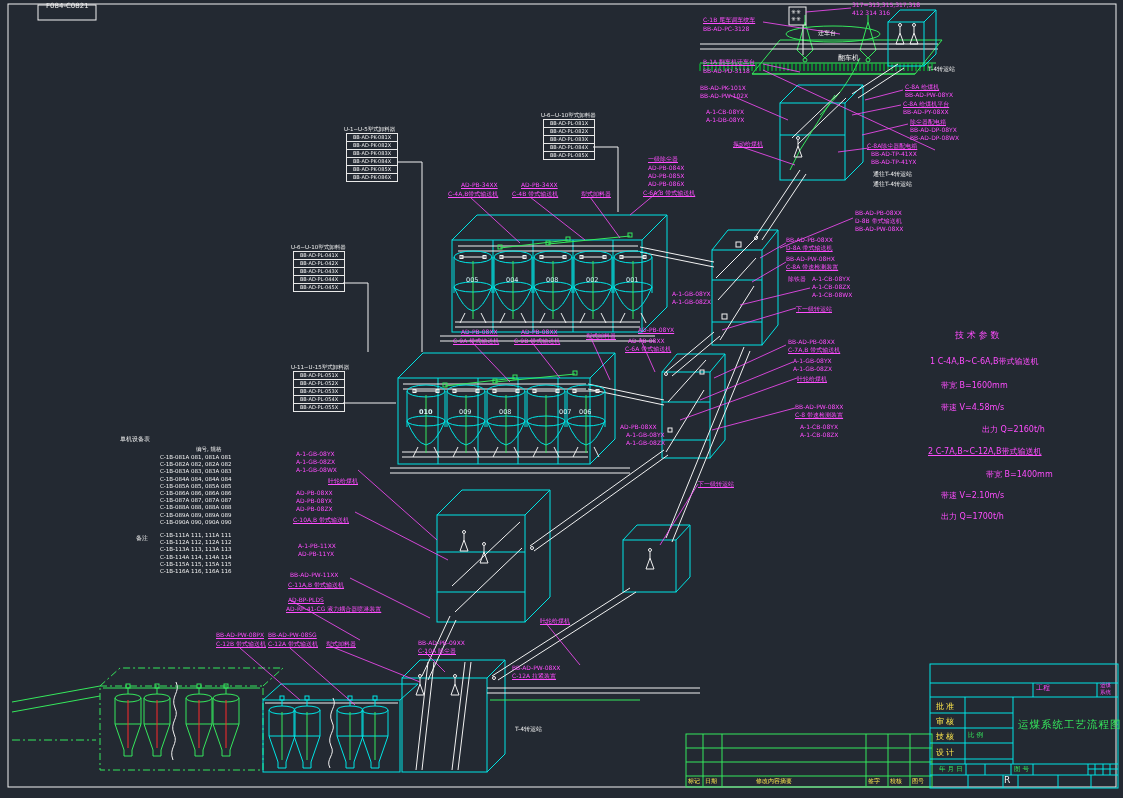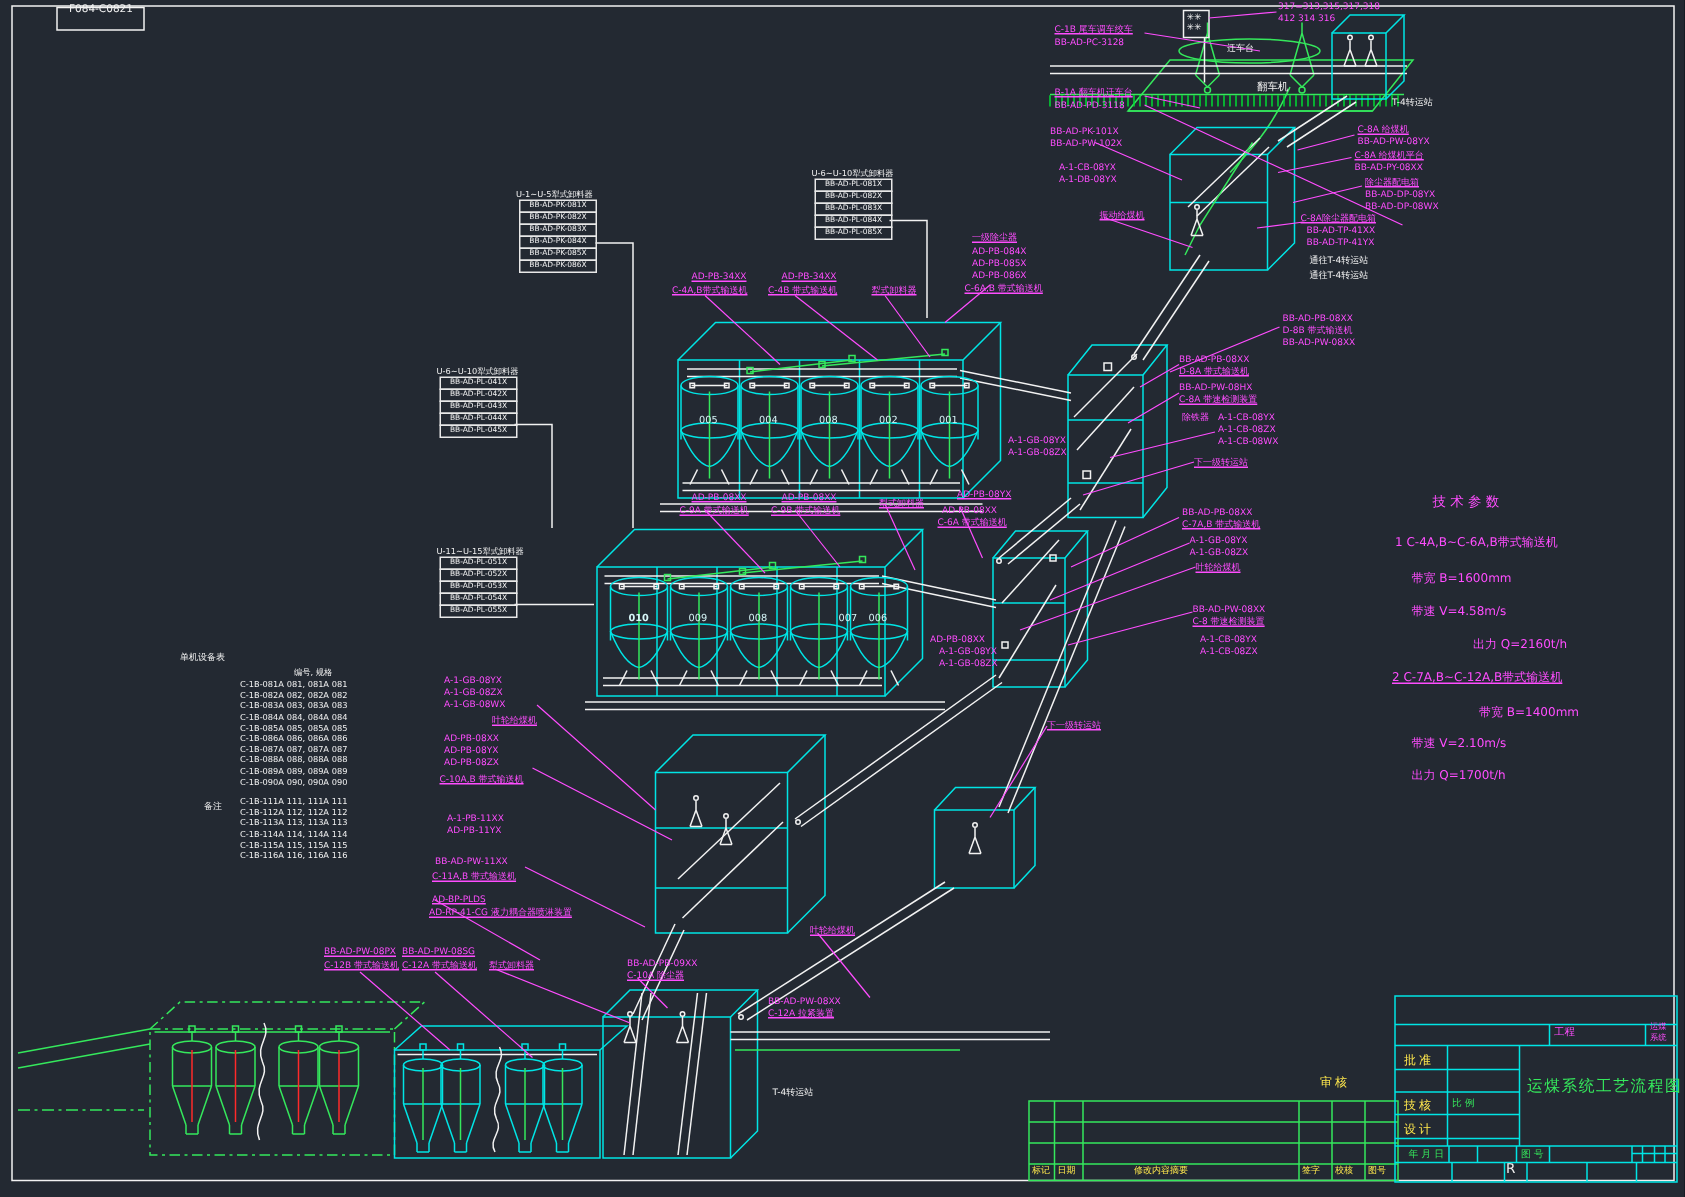--- a/index.html
+++ b/index.html
@@ -630,21 +630,21 @@
     <line x1="1091" y1="775" x2="1091" y2="788"></line>
   </g>
 </svg>
 
 <div id="labels">
 
   <div class="tb mag" style="left:1036px;top:685px;font-size:7px">工程</div>
   <div class="tb mag" style="left:1100px;top:683px;font-size:5.5px">运煤</div>
   <div class="tb mag" style="left:1100px;top:690px;font-size:5.5px">系统</div>
   <div class="tb yel" style="left:936px;top:703px;font-size:8px;letter-spacing:2px">批准</div>
-  <div class="tb yel" style="left:880px;top:718px;font-size:8px;letter-spacing:2px">审核</div>
+  <div class="tb yel" style="left:936px;top:718px;font-size:8px;letter-spacing:2px">审核</div>
   <div class="tb yel" style="left:936px;top:733px;font-size:8px;letter-spacing:2px">技核</div>
   <div class="tb yel" style="left:936px;top:749px;font-size:8px;letter-spacing:2px">设计</div>
   <div class="tb grn" style="left:1018px;top:719px;font-size:10.5px;letter-spacing:1px">运煤系统工艺流程图</div>
   <div class="tb grn" style="left:939px;top:766px;font-size:6.5px">年 月 日</div>
   <div class="tb grn" style="left:968px;top:732px;font-size:6.5px">比 例</div>
   <div class="tb grn" style="left:1014px;top:766px;font-size:6.5px">图 号</div>
   <div class="tb wht" style="left:1004px;top:776px;font-size:9px">R</div>
 
   <div class="tb yel" style="left:688px;top:778px;font-size:6px">标记</div>
   <div class="tb yel" style="left:705px;top:778px;font-size:6px">日期</div>

